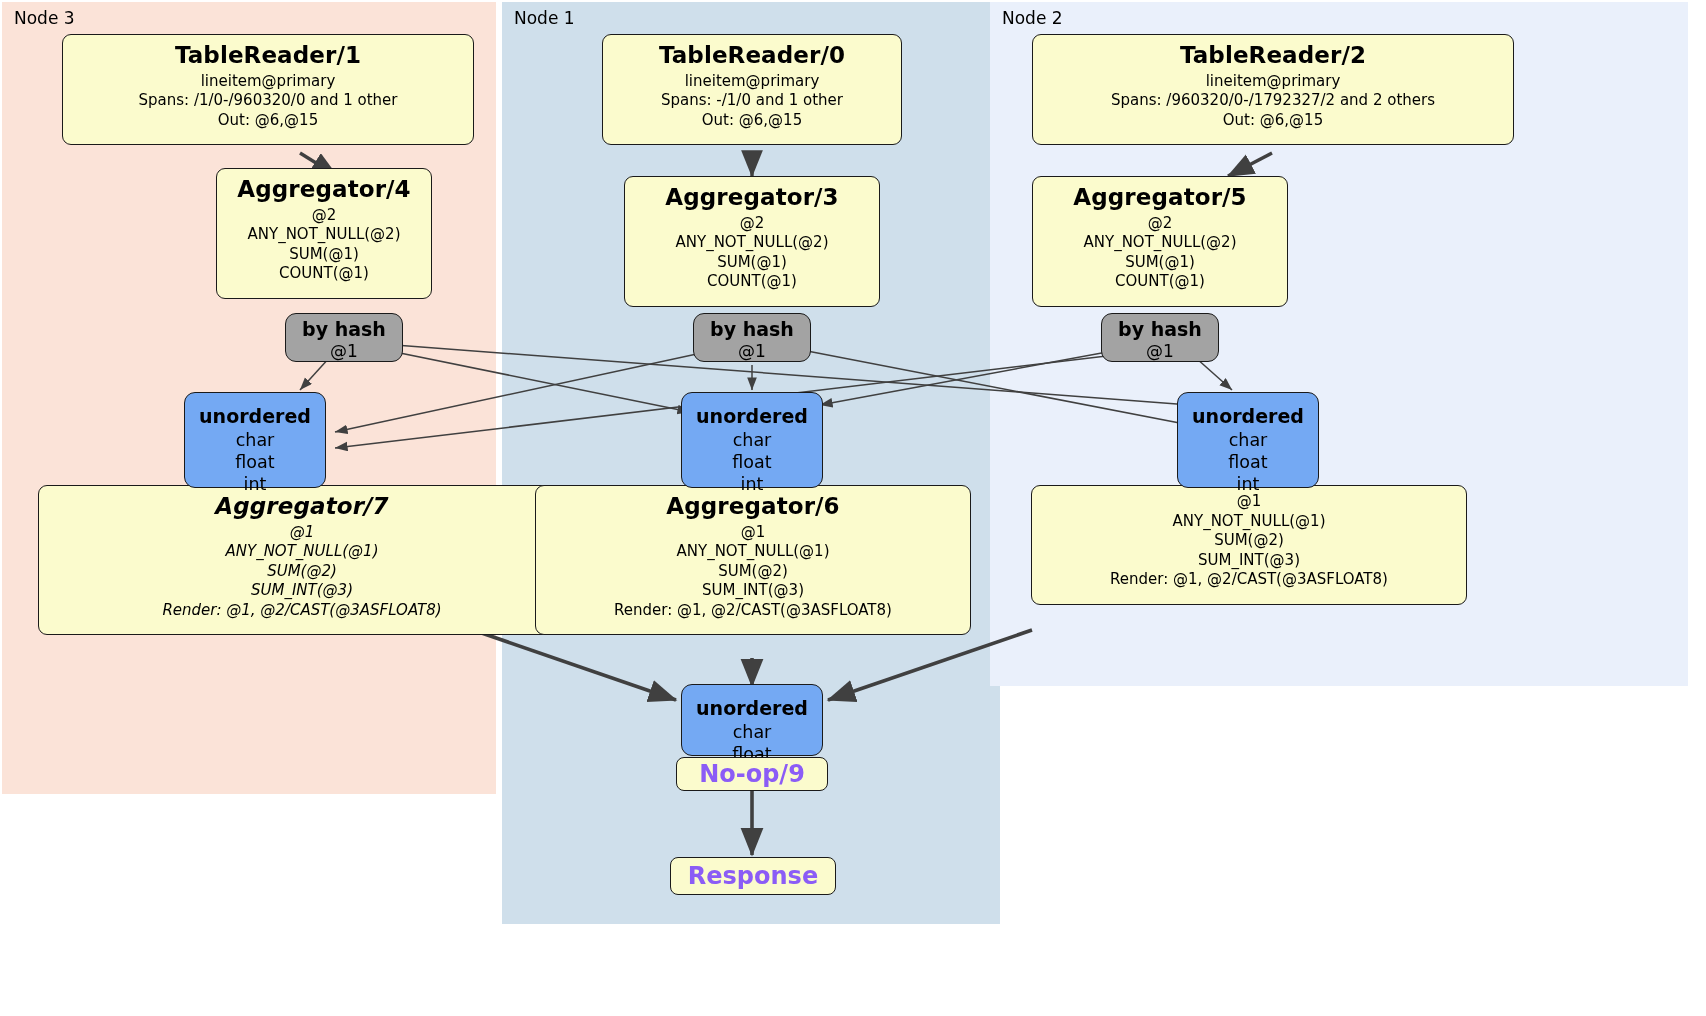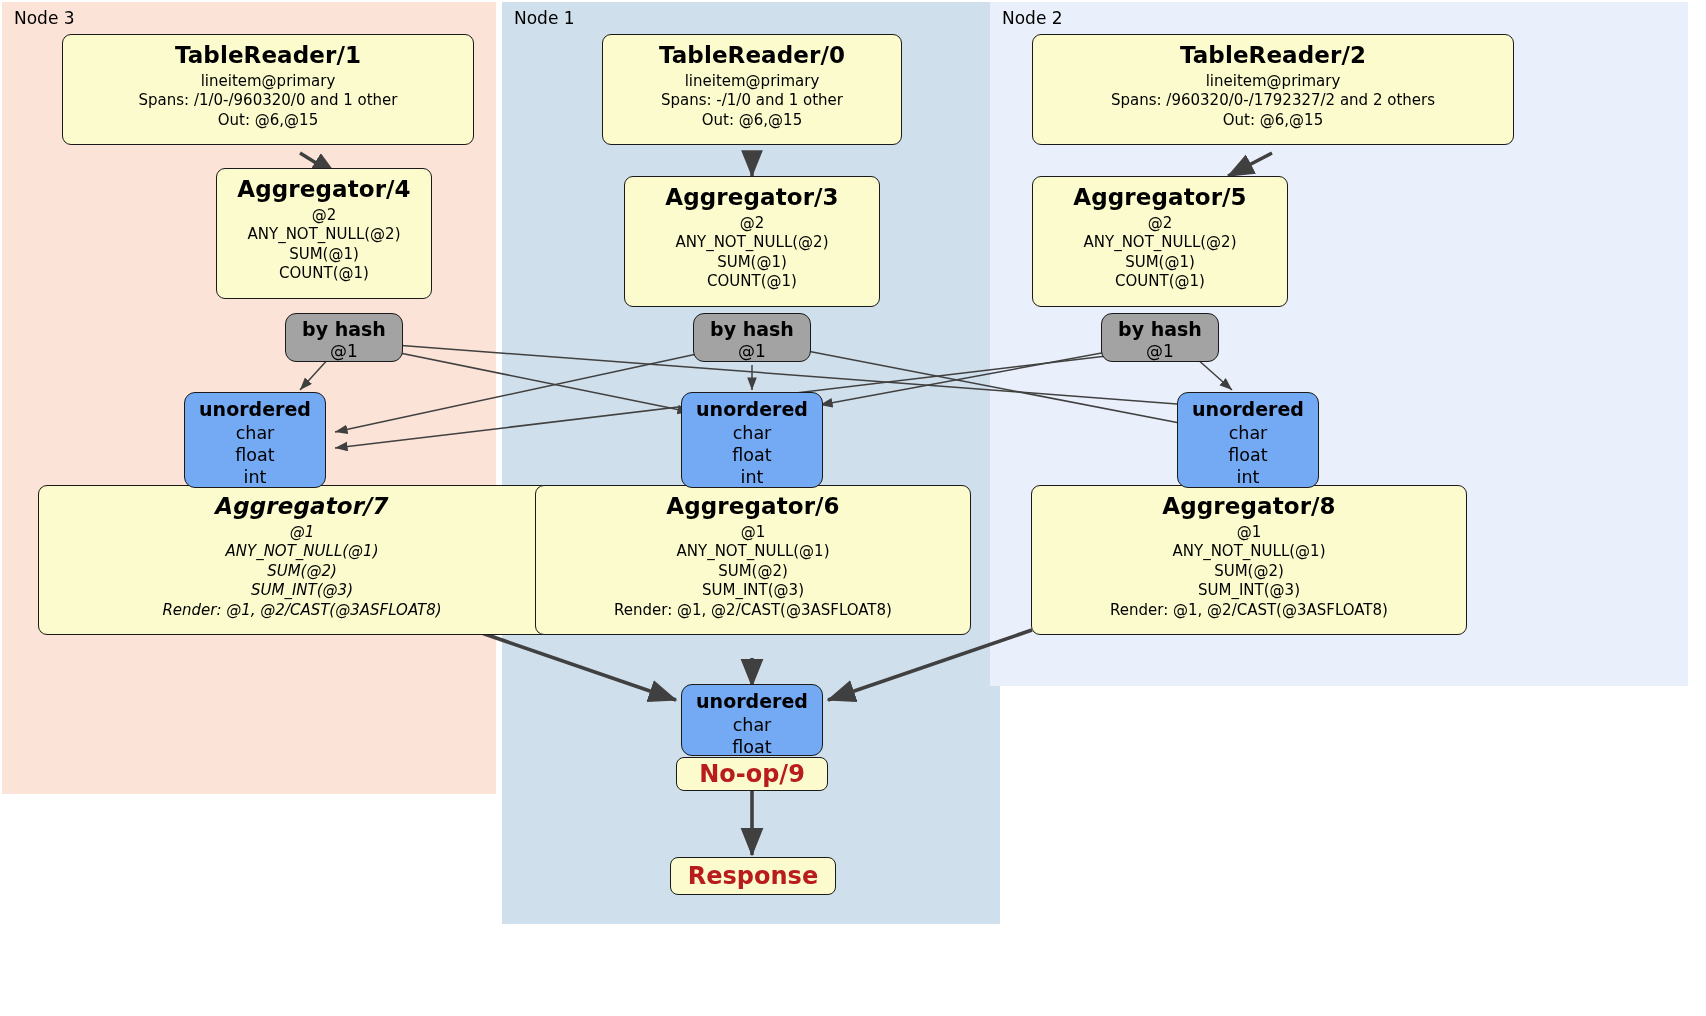--- a/index.html
+++ b/index.html
@@ -92,41 +92,41 @@
   }
 
   .synch-box {
     position: absolute;
     box-sizing: border-box;
     background: #74a9f3;
     border: 1.6px solid #1a1a1a;
     border-radius: 11px;
     text-align: center;
     color: #000;
-    padding: 5px 10px 6px 10px;
+    padding: 12px 10px 6px 10px;
     line-height: 1.26;
   }
   .synch-box .ttl {
     display: block;
     font-weight: bold;
     font-size: 19px;
   }
   .synch-box .ln {
     display: block;
     font-size: 17.5px;
   }
 
   .simple-box {
     position: absolute;
     box-sizing: border-box;
     background: #fbfbcd;
     border: 1.6px solid #1a1a1a;
     border-radius: 8px;
     text-align: center;
-    color: #b91c1c;
+    color: #8b5cf6;
     font-weight: bold;
     font-size: 24px;
     display: flex;
     align-items: center;
     justify-content: center;
   }
 
   
   .lyr-panel { z-index: 1; }
   .lyr-edge  { z-index: 2; }
@@ -276,21 +276,20 @@
   <div class="proc-box lyr-box" style="left:535px; top:485px; width:436px;">
     <span class="ttl">Aggregator/6</span>
     <span class="ln">@1</span>
     <span class="ln">ANY_NOT_NULL(@1)</span>
     <span class="ln">SUM(@2)</span>
     <span class="ln">SUM_INT(@3)</span>
     <span class="ln">Render: @1, @2/CAST(@3ASFLOAT8)</span>
   </div>
 
   <div class="proc-box lyr-box" style="left:1031px; top:485px; width:436px;">
-    <span class="ttl">Aggregator/8</span>
     <span class="ln">@1</span>
     <span class="ln">ANY_NOT_NULL(@1)</span>
     <span class="ln">SUM(@2)</span>
     <span class="ln">SUM_INT(@3)</span>
     <span class="ln">Render: @1, @2/CAST(@3ASFLOAT8)</span>
   </div>
 
   <div class="synch-box lyr-top" style="left:681px; top:684px; width:142px; height:72px;">
     <span class="ttl">unordered</span>
     <span class="ln">char</span>

